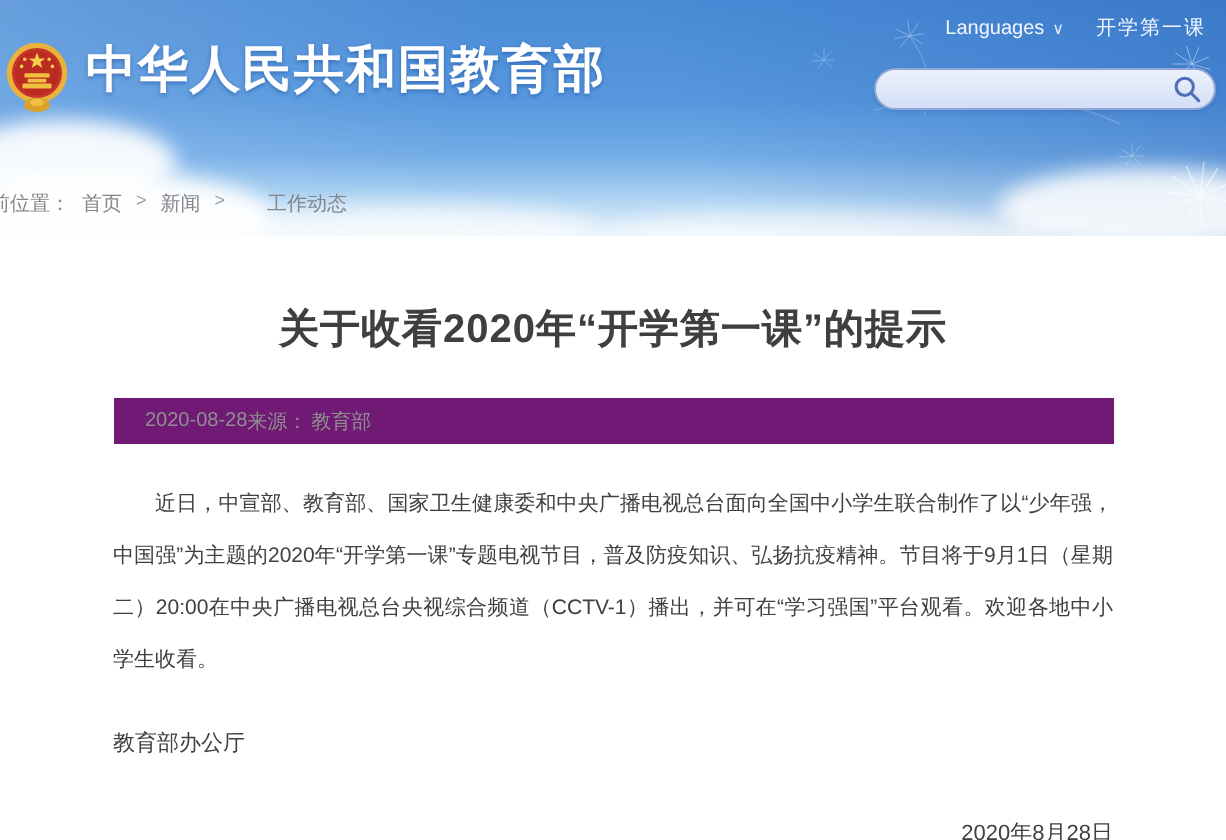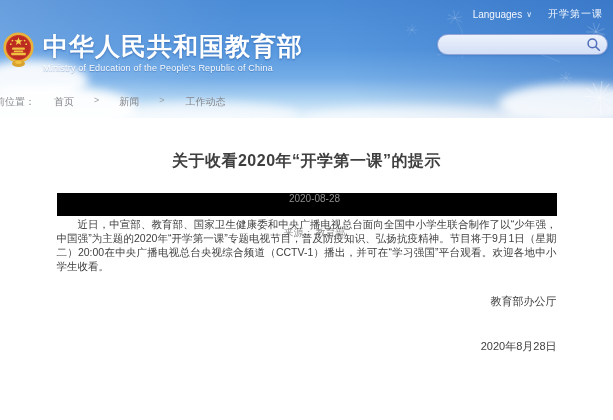--- a/index.html
+++ b/index.html
@@ -27,21 +27,21 @@
   .deco { position:absolute; top:0; left:0; pointer-events:none; }
 
   .top-links {
     position:absolute; top:7px; right:10px; display:flex; align-items:center; gap:16px;
     color:#f2f7ff; font-size:10px;
   }
   .top-links .lang { display:flex; align-items:center; gap:4px; cursor:pointer; }
   .top-links .chev { font-size:8px; opacity:.9; }
   .top-links .weiyan { cursor:pointer; letter-spacing:1px; }
 
-  .logo-block { position:absolute; left:3px; top:30px; display:flex; align-items:flex-start; cursor:pointer; }
+  .logo-block { position:absolute; left:3px; top:19px; display:flex; align-items:flex-start; cursor:pointer; }
   .emblem { width:31px; height:41px; display:block; }
   .logo-text { margin-left:9px; margin-top:2px; }
   .site-title-cn {
     color:#ffffff; font-size:25px; font-weight:bold; letter-spacing:1px; line-height:28px;
     text-shadow:0 1px 2px rgba(10,60,140,0.45);
   }
   .site-title-en {
     color:#ffffff; font-size:9px; letter-spacing:0.2px; margin-top:3px; opacity:.95;
     text-shadow:0 1px 1px rgba(10,60,140,0.4);
   }
@@ -58,41 +58,41 @@
     font-size:10px; color:#3a4a7a; font-family:inherit;
   }
   .search-btn { width:15px; height:15px; cursor:pointer; display:flex; align-items:center; justify-content:center; background:none; border:none; padding:0; }
 
   
   .crumb-row {
     position:absolute; left:0; bottom:0; width:100%; height:23px;
     display:flex; align-items:flex-start; font-size:10px; color:#85868b;
   }
   .crumb-prefix { margin-left:-5px; white-space:nowrap; }
-  .crumb-link { color:#85868b; text-decoration:none; cursor:pointer; margin:0 19px; white-space:nowrap; }
+  .crumb-link { color:#85868b; text-decoration:none; cursor:pointer; margin:0 6px; white-space:nowrap; }
   .crumb-sep { color:#9aa0a6; font-size:9px; margin:0 1px; }
   .crumb-current { color:#85868b; margin:0 20px; white-space:nowrap; }
 
   
   .content { position:absolute; top:118px; left:0; width:613px; height:302px; background:#fff; }
   .article-title {
-    margin-top:33px; text-align:center; font-size:16px; font-weight:bold;
+    margin-top:33px; text-align:center; font-size:20px; font-weight:bold;
     color:#3f3f3f; letter-spacing:0.5px;
   }
   .meta-bar {
-    width:500px; height:23px; margin:21px auto 0; background:#000000;
-    display:flex; align-items:center; padding-left:16px; gap:22px;
-    font-size:10px; color:#8f8f8f;flex-direction:column;
+    width:500px; height:23px; margin:21px auto 0; background:#701a75;
+    display:flex; align-items:center; padding-left:16px; gap:0;
+    font-size:10px; color:#8f8f8f;
   }
   .meta-source { display:flex; gap:2px;justify-content:flex-end; }
   .body-text {
-    width:500px; margin:1px auto 0; font-size:10.5px; line-height:14px;
+    width:500px; margin:17px auto 0; font-size:10.5px; line-height:26px;
     color:#404040; text-align:justify; text-indent:2em;
   }
-  .signoff { width:500px; margin:21px auto 0; text-align:right; font-size:11px; color:#404040; }
+  .signoff { width:500px; margin:21px auto 0; font-size:11px; color:#404040; }
   .signoff-date { width:500px; margin:30px auto 0; text-align:right; font-size:11px; color:#404040; }
 </style>
 </head>
 <body>
 
 <div class="page">
 
   <div class="banner">
 
     <svg class="deco" width="613" height="118" viewBox="0 0 613 118">
@@ -142,21 +142,20 @@
         <circle cx="7.8" cy="14.2" r="0.9" fill="#f5d04c"></circle>
         <circle cx="23.2" cy="14.2" r="0.9" fill="#f5d04c"></circle>
         <rect x="9.2" y="17.6" width="12.6" height="2.2" rx="0.6" fill="#f0c040"></rect>
         <rect x="10.8" y="20.4" width="9.4" height="1.8" rx="0.5" fill="#f0c040"></rect>
         <rect x="8.2" y="22.8" width="14.6" height="2.4" rx="0.6" fill="#f0c040"></rect>
         <ellipse cx="15.5" cy="33.5" rx="6.5" ry="3.6" fill="#d9a32e"></ellipse>
         <ellipse cx="15.5" cy="32.2" rx="3.4" ry="1.8" fill="#f0c040"></ellipse>
       </svg>
       <div class="logo-text">
         <div class="site-title-cn">中华人民共和国教育部</div>
-        <div class="site-title-en">Ministry of Education of the People's Republic of China</div>
       </div>
     </div>
 
     <div class="search-box">
       <input class="search-input" type="text" placeholder="" style="">
       <button class="search-btn">
         <svg width="15" height="15" viewBox="0 0 16 16">
           <circle cx="6.8" cy="6.8" r="4.6" fill="none" stroke="#4f6db8" stroke-width="1.6"></circle>
           <line x1="10.4" y1="10.4" x2="14.2" y2="14.2" stroke="#4f6db8" stroke-width="1.6" stroke-linecap="round"></line>
         </svg>

